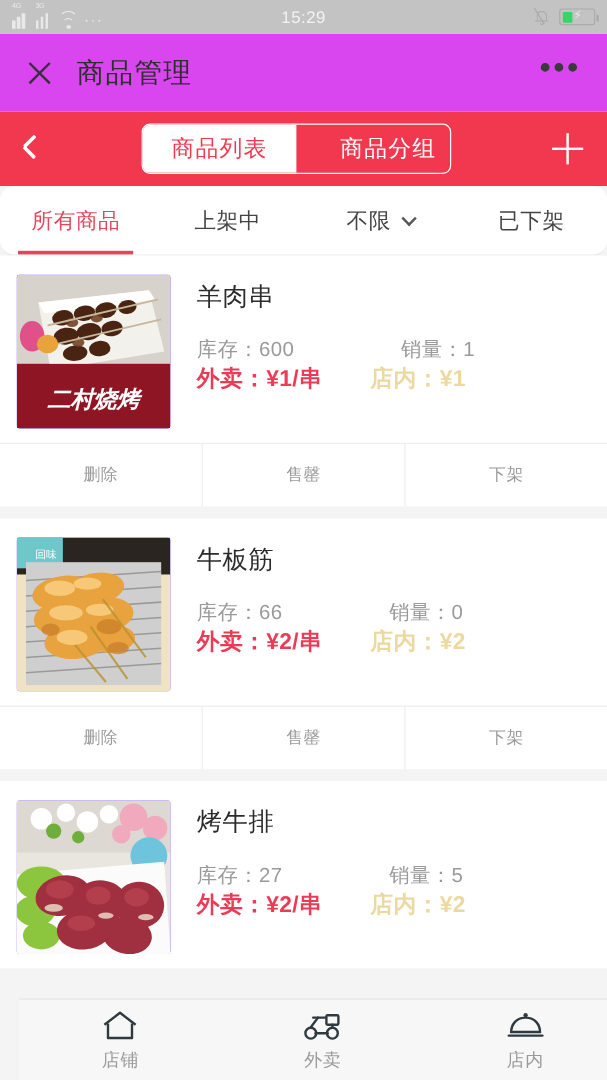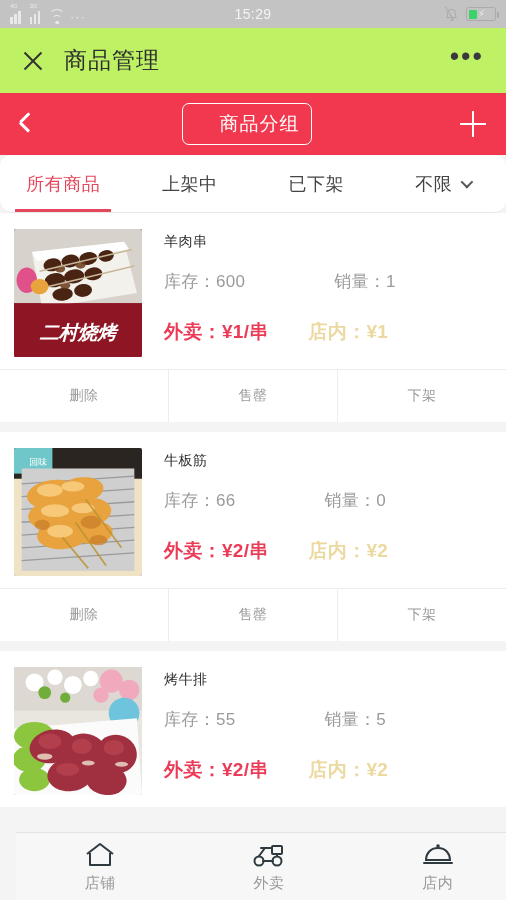--- a/index.html
+++ b/index.html
@@ -59,21 +59,21 @@
     content:""; position:absolute; right:-3.5px; top:4px; width:2px; height:6px;
     background:#ababab; border-radius:0 1px 1px 0;
   }
   .batt .lvl{width:8px; height:100%; background:#39d36a; border-radius:1px;}
   .batt .bolt{
     position:absolute; left:11px; top:0px; font-size:10px; color:#e9e9e9; line-height:12px;
   }
 
   
   .titlebar{
-    height:65px; background:#bef264; display:flex; align-items:center;
+    height:65px; background:#d946ef; display:flex; align-items:center;
     padding:0 22px;
   }
   .xicon{width:22px;height:22px;position:relative;flex:0 0 auto;}
   .xicon i{
     position:absolute;top:10px;left:-1px;width:24px;height:2px;background:#333;
   }
   .xicon i:first-child{transform:rotate(45deg);}
   .xicon i:last-child{transform:rotate(-45deg);}
   .title-text{font-size:23px; color:#2e2e2e; margin-left:20px; letter-spacing:1px;}
   .more-dots{
@@ -133,26 +133,26 @@
   
   .list{background:#f4f4f4;}
   .card{background:#fff; margin-bottom:10px;}
   .prow{display:flex; padding:16px 14px 12px 14px;}
   .thumb{
     width:128px;height:128px;flex:0 0 auto;border-radius:2px;overflow:hidden;
     position:relative;background:#8b5cf6;
   }
   .thumb svg{display:block;width:100%;height:100%;}
   .pinfo{flex:1; padding-left:22px; padding-top:4px;}
-  .pname{font-size:14px;color:#2b2b2b; letter-spacing:.5px;}
+  .pname{font-size:21px;color:#2b2b2b; letter-spacing:.5px;}
   .pstat{
     display:flex; margin-top:19px; font-size:17px; color:#9a9a9a; letter-spacing:.3px;gap:39px;
   }
   .pstat .s2{margin-left:50px;}
-  .pprice{display:flex; margin-top:26px; font-size:19px; align-items:baseline;}
+  .pprice{display:flex; margin-top:0; font-size:19px; align-items:baseline;}
   .pout{color:#ec3b56; font-weight:bold; letter-spacing:.3px;}
   .pin{color:#ecd9a0; font-weight:bold; margin-left:40px; letter-spacing:.3px;}
   .actions{display:flex; border-top:1px solid #ededed;}
   .act{
     flex:1; height:52px; display:flex; align-items:center; justify-content:center;
     font-size:14px; color:#9a9a9a; letter-spacing:.5px;
   }
   .act + .act{border-left:1px solid #ededed;}
 
   
@@ -219,41 +219,42 @@
   <span class="title-text">商品管理</span>
   <span class="more-dots">•••</span>
 </div>
 
 <div class="redbar">
   <span class="chev-left">
       <i></i>
       <i></i>
     </span>
   <div class="segment">
+    <div class="seg active">商品列表</div>
     <div class="seg inactive">商品分组</div>
   </div>
   <span class="plus">
       <i></i>
       <i></i>
     </span>
 </div>
 
 <div class="tabs">
   <div class="tab active">
     <span>所有商品</span>
   </div>
   <div class="tab">
     <span>上架中</span>
   </div>
   <div class="tab">
-    <span>已下架</span>
-  </div>
-  <div class="tab">
     <span>不限</span>
     <span class="cdown"></span>
+  </div>
+  <div class="tab">
+    <span>已下架</span>
   </div>
 </div>
 
 <div class="list">
 
   <div class="card">
     <div class="prow">
       <div class="thumb">
         <svg viewBox="0 0 100 100" preserveAspectRatio="none">
           <rect width="100" height="100" fill="#8e1523"></rect>
@@ -415,21 +416,21 @@
           <g fill="#e8d7c4" opacity=".85">
             <ellipse cx="24" cy="70" rx="6" ry="2.5"></ellipse>
             <ellipse cx="58" cy="75" rx="5" ry="2"></ellipse>
             <ellipse cx="84" cy="76" rx="5" ry="2"></ellipse>
           </g>
         </svg>
       </div>
       <div class="pinfo">
         <div class="pname">烤牛排</div>
         <div class="pstat">
-          <span class="s1"><span>库存：</span><span>55</span></span>
+          <span class="s1"><span>库存：</span><span>27</span></span>
           <span class="s2"><span>销量：</span><span>5</span></span>
         </div>
         <div class="pprice">
           <span class="pout"><span>外卖：</span><span>¥2/串</span></span>
           <span class="pin"><span>店内：</span><span>¥2</span></span>
         </div>
       </div>
     </div>
   </div>
 

